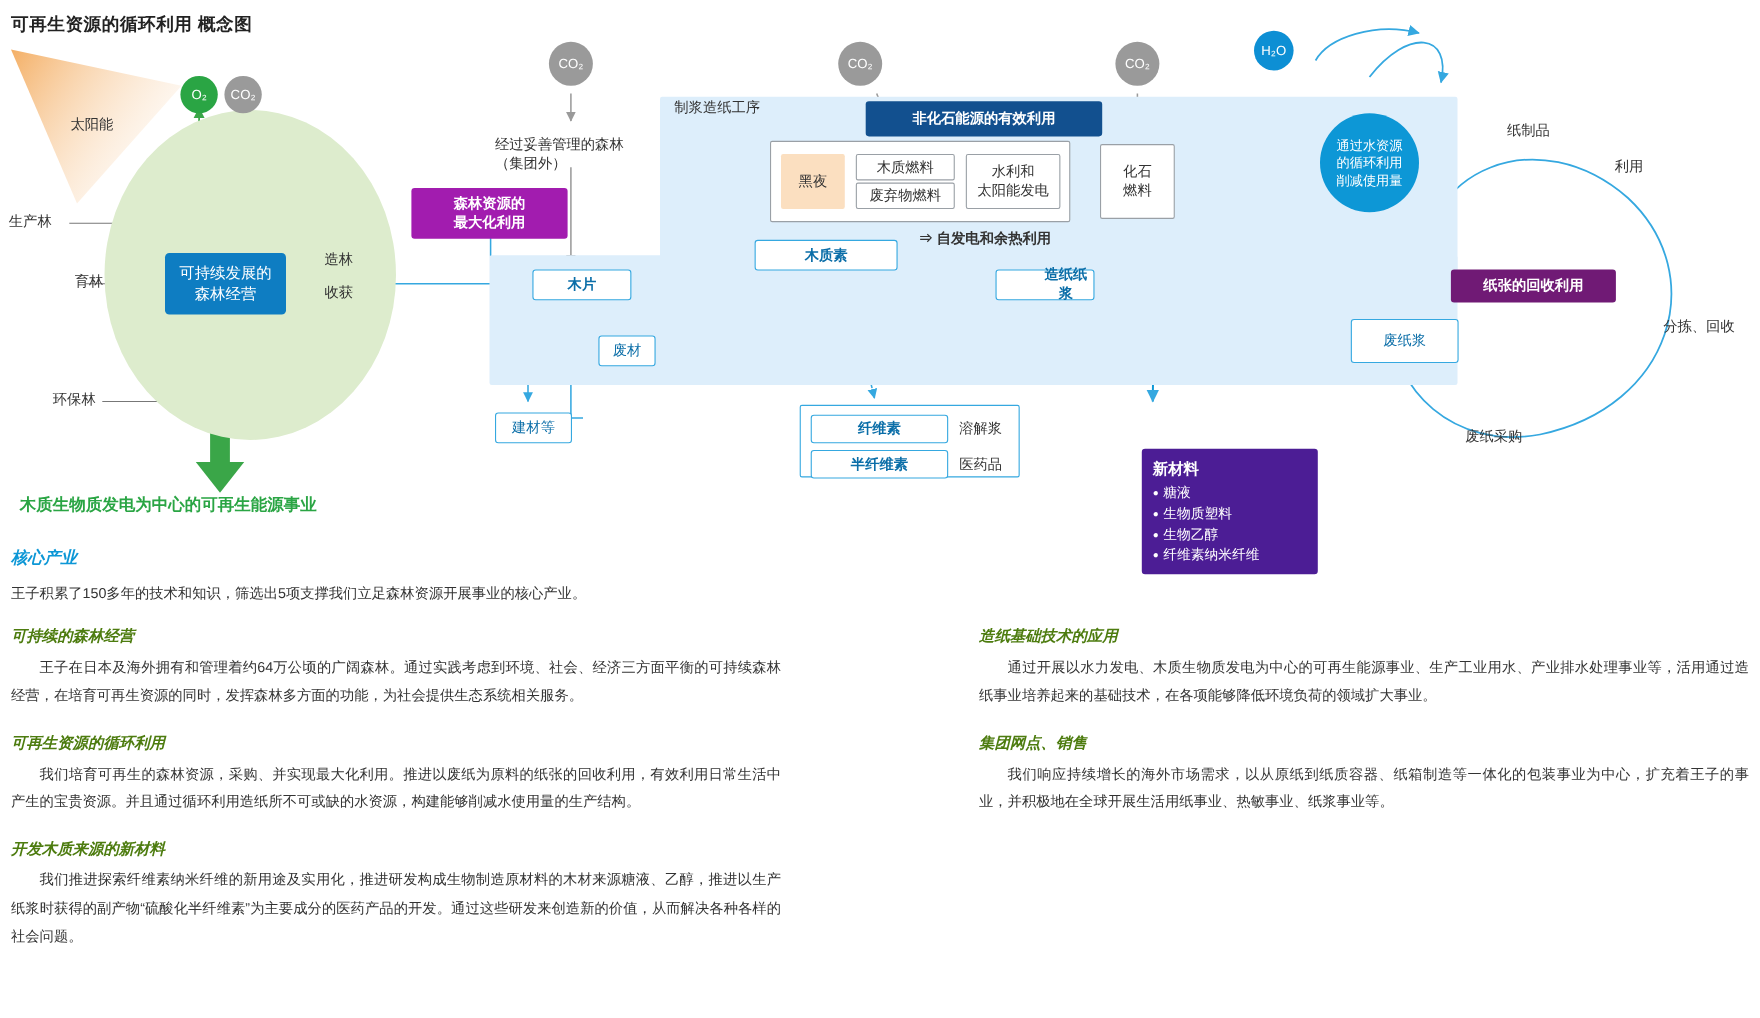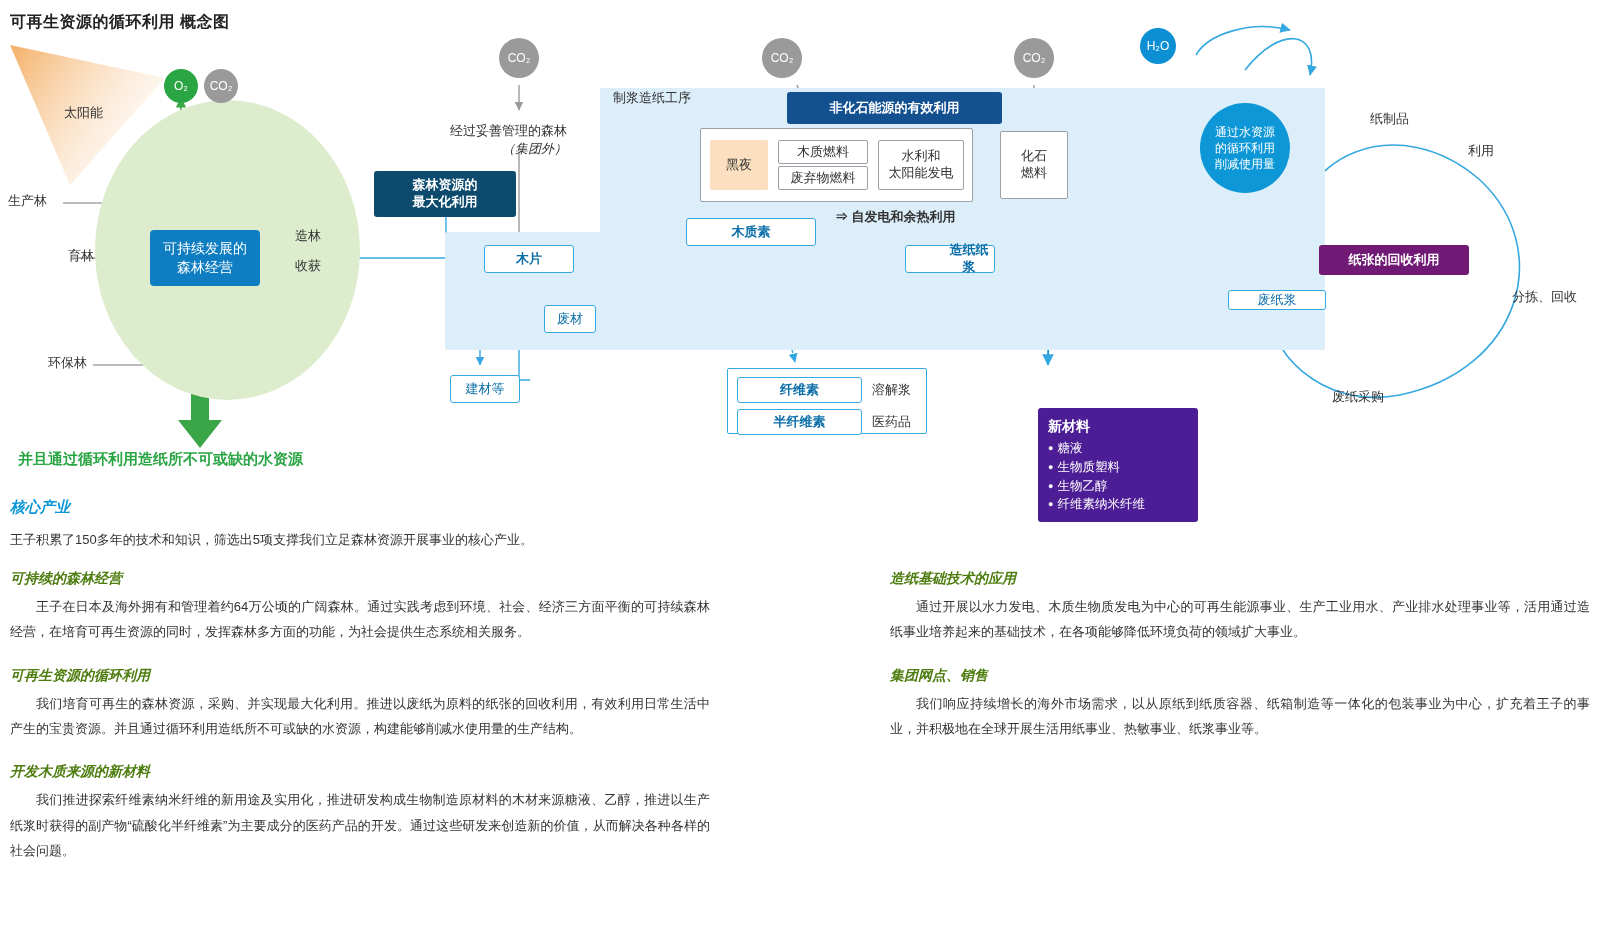--- a/index.html
+++ b/index.html
@@ -64,21 +64,21 @@
   }
   .box-blue-outline {
     background: #ffffff; border: 1px solid #35a8e0; color: #0b6ea8;
     border-radius: 3px;
   }
   .box-gray-outline {
     background: #ffffff; border: 1px solid #9aa0a6; color: #333;
     border-radius: 2px;
   }
   .box-dark {
-    background: #0c4a6e; color: #ffffff; border-radius: 3px; font-weight: bold;
+    background: #a21caf; color: #ffffff; border-radius: 3px; font-weight: bold;
   }
   .box-darkblue {
     background: #12508f; color: #ffffff; border-radius: 3px; font-weight: bold;
   }
   .box-cyan {
     background: #701a75; color: #ffffff; border-radius: 3px; font-weight: bold;
   }
   .box-peach { background: #fbdfc0; color: #333; border: none; border-radius: 2px; }
 
   .panel-lightblue {
@@ -223,32 +223,32 @@
     <div class="circle-badge co2" style="left:1014px; top:38px; width:40px; height:40px;">CO₂</div>
     <div class="circle-badge h2o" style="left:1140px; top:28px; width:36px; height:36px;">H₂O</div>
 
     <div class="lbl" style="left:64px; top:104px;">太阳能</div>
     <div class="lbl" style="left:8px; top:192px;">生产林</div>
     <div class="lbl" style="left:68px; top:247px;">育林</div>
     <div class="lbl" style="left:48px; top:354px;">环保林</div>
     <div class="lbl" style="left:295px; top:227px;">造林</div>
     <div class="lbl" style="left:295px; top:257px;">收获</div>
 
-    <div class="green-note" style="left:18px; top:450px;">并且通过循环利用造纸所不可或缺的水资源</div>
+    <div class="green-note" style="left:18px; top:450px;">木质生物质发电为中心的可再生能源事业</div>
 
     <div class="box box-dark" style="left:374px; top:171px; width:142px; height:46px;">
       <span>
         <span>森林资源的</span><br>
         <span>最大化利用</span>
       </span>
     </div>
 
     <div class="lbl" style="left:450px; top:122px; text-align:center;">
       <span>经过妥善管理的森林</span><br>
-      <span style="display:inline-block; width:100%; text-align:right;font-style:italic;">（集团外）</span>
+      <span style="display:inline-block; width:100%; text-align:left;">（集团外）</span>
     </div>
 
     <div class="lbl" style="left:613px; top:89px;">制浆造纸工序</div>
 
     <div class="box box-darkblue" style="left:787px; top:92px; width:215px; height:32px;">非化石能源的有效利用</div>
 
     <div class="panel-group" style="left:700px; top:128px; width:273px; height:74px;"></div>
     <div class="box box-peach" style="left:710px; top:140px; width:58px; height:50px;">黑夜</div>
     <div class="box box-gray-outline" style="left:778px; top:140px; width:90px; height:24px;">木质燃料</div>
     <div class="box box-gray-outline" style="left:778px; top:166px; width:90px; height:24px;">废弃物燃料</div>
@@ -295,21 +295,21 @@
 
     <div class="water-circle" style="left:1200px; top:103px;">
       <span>
         <span>通过水资源</span><br>
         <span>的循环利用</span><br>
         <span>削减使用量</span>
       </span>
     </div>
 
     <div class="box box-cyan" style="left:1319px; top:245px; width:150px; height:30px;">纸张的回收利用</div>
-    <div class="box box-blue-outline" style="left:1228px; top:290px; width:98px; height:20px;">废纸浆</div>
+    <div class="box box-blue-outline" style="left:1228px; top:290px; width:98px; height:40px;">废纸浆</div>
 
     <div class="lbl" style="left:1370px; top:110px;">纸制品</div>
     <div class="lbl" style="left:1468px; top:142px;">利用</div>
     <div class="lbl" style="left:1512px; top:288px;">分拣、回收</div>
     <div class="lbl" style="left:1332px; top:388px;">废纸采购</div>
 
   </div>
 
   <div id="article">
     <div class="sec-title">核心产业</div>

